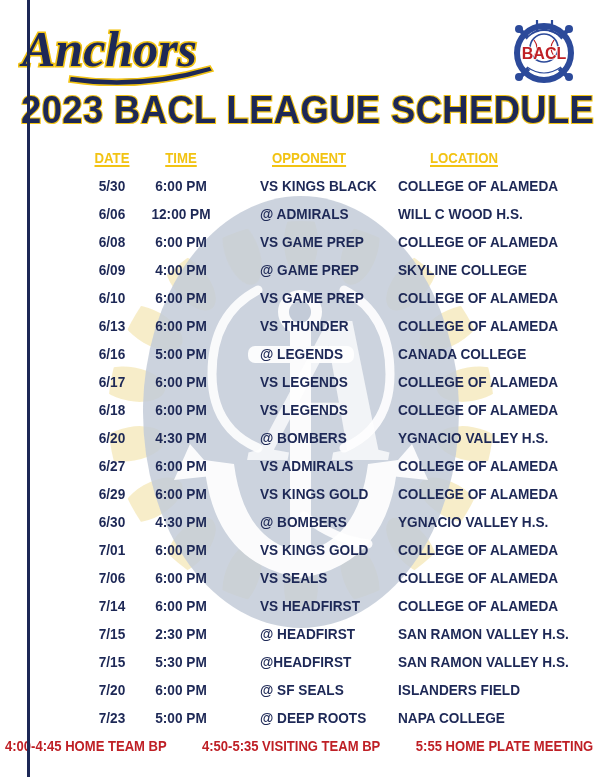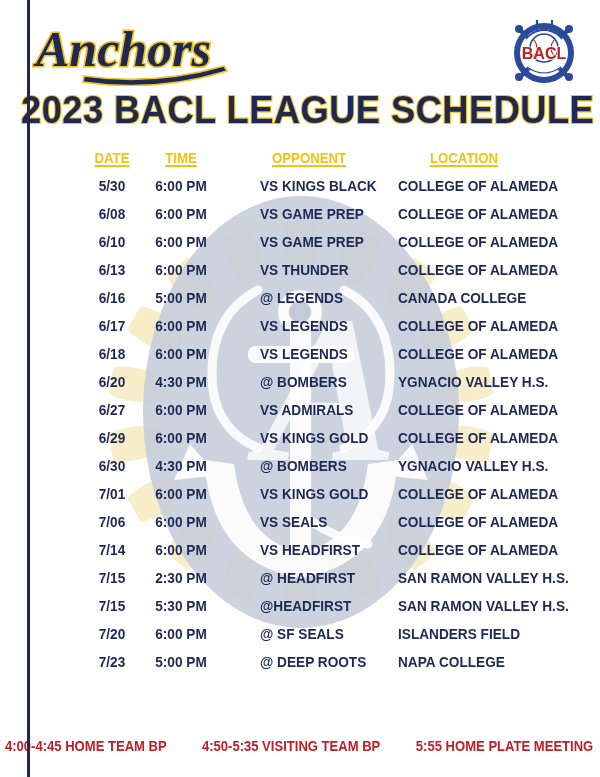--- a/index.html
+++ b/index.html
@@ -47,21 +47,21 @@
   .header {
     position: absolute;
     left: 0; top: 0;
     width: 600px;
     height: 145px;
     z-index: 5;
   }
 
   .anchors-logo {
     position: absolute;
-    left: 32px;
+    left: 18px;
     top: 14px;
     width: 210px;
     height: 72px;
   }
   .anchors-logo svg { display:block; width:100%; height:100%; }
 
   .bacl-logo {
     position: absolute;
     left: 505px;
     top: 12px;
@@ -328,24 +328,36 @@
       <div class="cell c-loc">LOCATION</div>
     </div>
 
     <div class="sched-row">
       <div class="cell c-date">5/30</div>
       <div class="cell c-time">6:00 PM</div>
       <div class="cell c-opp">VS KINGS BLACK</div>
       <div class="cell c-loc">COLLEGE OF ALAMEDA</div>
     </div>
     <div class="sched-row">
+      <div class="cell c-date">6/06</div>
+      <div class="cell c-time">12:00 PM</div>
+      <div class="cell c-opp">@ ADMIRALS</div>
+      <div class="cell c-loc">WILL C WOOD H.S.</div>
+    </div>
+    <div class="sched-row">
       <div class="cell c-date">6/08</div>
       <div class="cell c-time">6:00 PM</div>
       <div class="cell c-opp">VS GAME PREP</div>
       <div class="cell c-loc">COLLEGE OF ALAMEDA</div>
+    </div>
+    <div class="sched-row">
+      <div class="cell c-date">6/09</div>
+      <div class="cell c-time">4:00 PM</div>
+      <div class="cell c-opp">@ GAME PREP</div>
+      <div class="cell c-loc">SKYLINE COLLEGE</div>
     </div>
     <div class="sched-row">
       <div class="cell c-date">6/10</div>
       <div class="cell c-time">6:00 PM</div>
       <div class="cell c-opp">VS GAME PREP</div>
       <div class="cell c-loc">COLLEGE OF ALAMEDA</div>
     </div>
     <div class="sched-row">
       <div class="cell c-date">6/13</div>
       <div class="cell c-time">6:00 PM</div>

